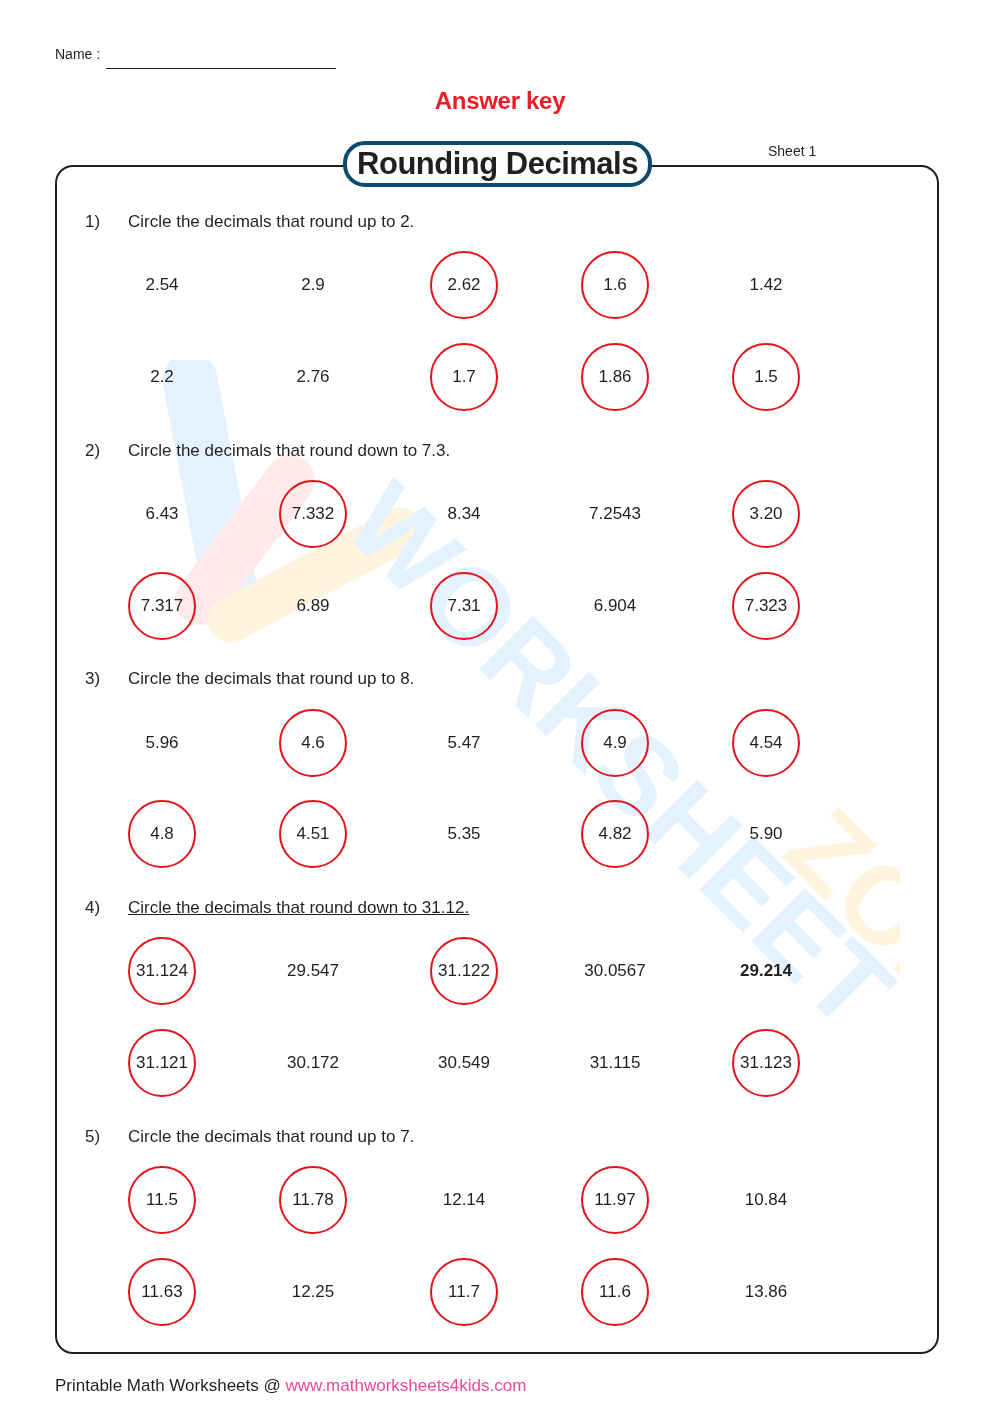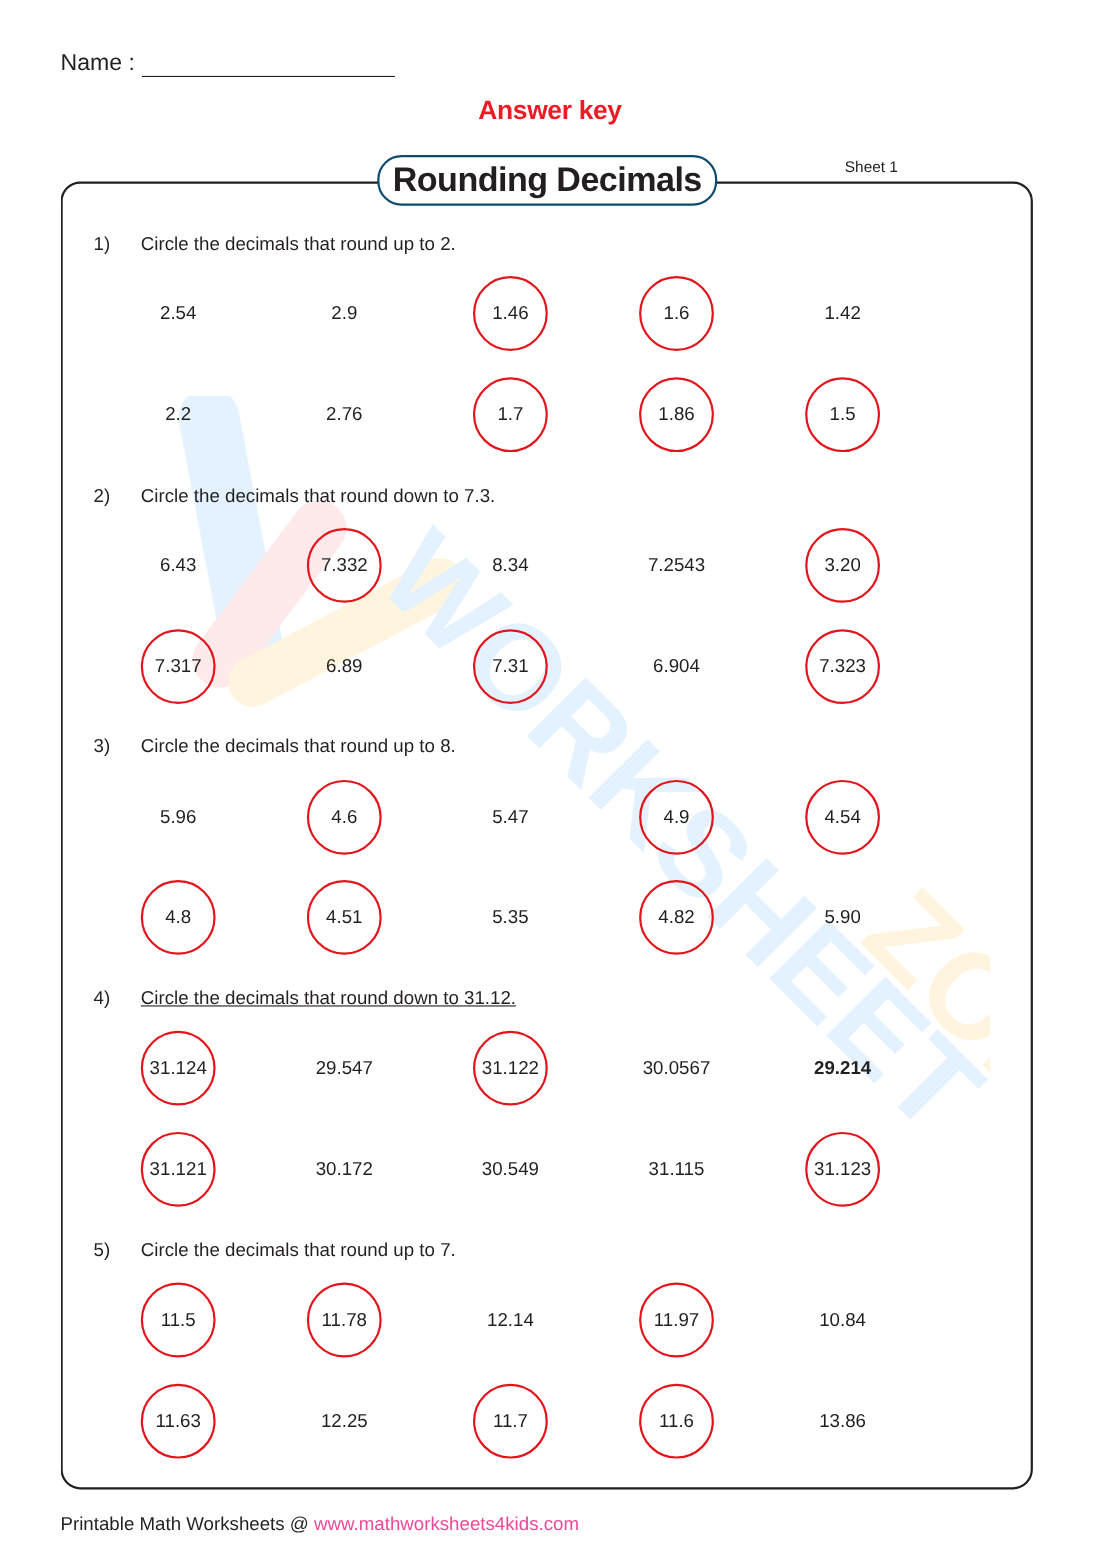--- a/index.html
+++ b/index.html
@@ -1,32 +1,32 @@
 <!DOCTYPE html>
 <html><head>
 <meta charset="utf-8">
 <style>
   html, body { margin: 0; padding: 0; background: #ffffff; }
   body {
     width: 1000px; height: 1415px; position: relative; overflow: hidden;
     font-family: "Liberation Sans", "DejaVu Sans", sans-serif; color: #231f20;
   }
-  .name-row { position: absolute; left: 55px; top: 46px; font-size: 21px; display: flex; align-items: center; }
+  .name-row { position: absolute; left: 55px; top: 46px; font-size: 14px; display: flex; align-items: flex-start; }
   .name-line { display: inline-block; width: 230px; border-bottom: 1.5px solid #231f20; margin-left: 6px; height: 22px; }
   .answer-key {
     position: absolute; left: 0; width: 1000px; top: 87px; text-align: center;
     font-size: 24px; font-weight: bold; color: #ed1c24; letter-spacing: -0.3px;
   }
   .frame {
     position: absolute; left: 55px; top: 165px; width: 884px; height: 1189px;
     border: 2px solid #231f20; border-radius: 18px; box-sizing: border-box;
   }
   .title-pill {
     position: absolute; left: 343px; top: 141px; width: 309px; height: 46px;
-    border: 2px solid #0c4a6e; border-radius: 22px; background: #fff; box-sizing: border-box;
+    border: 4px solid #0c4a6e; border-radius: 22px; background: #fff; box-sizing: border-box;
     display: flex; align-items: center; justify-content: center;
     font-size: 31px; font-weight: bold; letter-spacing: -0.5px; color: #231f20;
   }
   .sheet-label { position: absolute; left: 768px; top: 143px; font-size: 14px; }
   .watermark {
     position: absolute; left: 140px; top: 360px; width: 760px; height: 700px; pointer-events: none;
   }
   .q-label { position: absolute; font-size: 17px; }
   .q-num { position: absolute; left: 85px; }
   .q-text { position: absolute; left: 128px; white-space: nowrap; }
@@ -61,21 +61,21 @@
 
 <div class="frame"></div>
 <div class="title-pill">Rounding Decimals</div>
 <div class="sheet-label">Sheet 1</div>
 
 <div id="questions">
     <div class="q-label q-num" style="top: 212px;">1)</div>
     <div class="q-label q-text" style="top: 212px;">Circle the decimals that round up to 2.</div>
     <div class="cell" style="left: 162px; top: 285px;">2.54</div>
     <div class="cell" style="left: 313px; top: 285px;">2.9</div>
-    <div class="cell circled" style="left: 464px; top: 285px;">1.46</div>
+    <div class="cell circled" style="left: 464px; top: 285px;">2.62</div>
     <div class="cell circled" style="left: 615px; top: 285px;">1.6</div>
     <div class="cell" style="left: 766px; top: 285px;">1.42</div>
     <div class="cell" style="left: 162px; top: 377px;">2.2</div>
     <div class="cell" style="left: 313px; top: 377px;">2.76</div>
     <div class="cell circled" style="left: 464px; top: 377px;">1.7</div>
     <div class="cell circled" style="left: 615px; top: 377px;">1.86</div>
     <div class="cell circled" style="left: 766px; top: 377px;">1.5</div>
     <div class="q-label q-num" style="top: 441px;">2)</div>
     <div class="q-label q-text" style="top: 441px;">Circle the decimals that round down to 7.3.</div>
     <div class="cell" style="left: 162px; top: 514px;">6.43</div>

